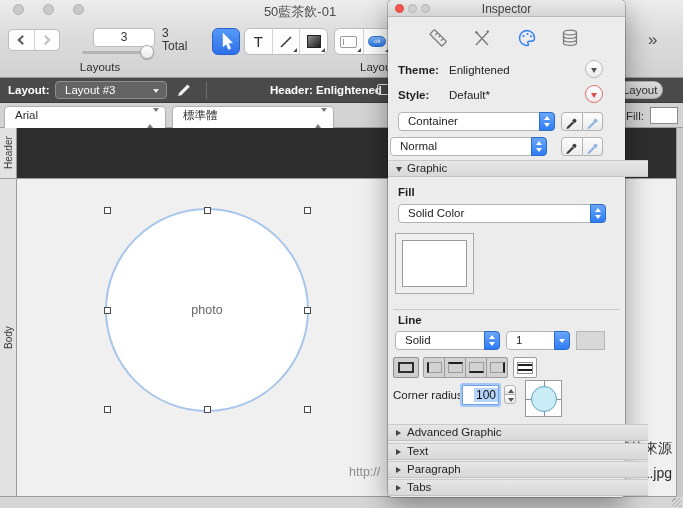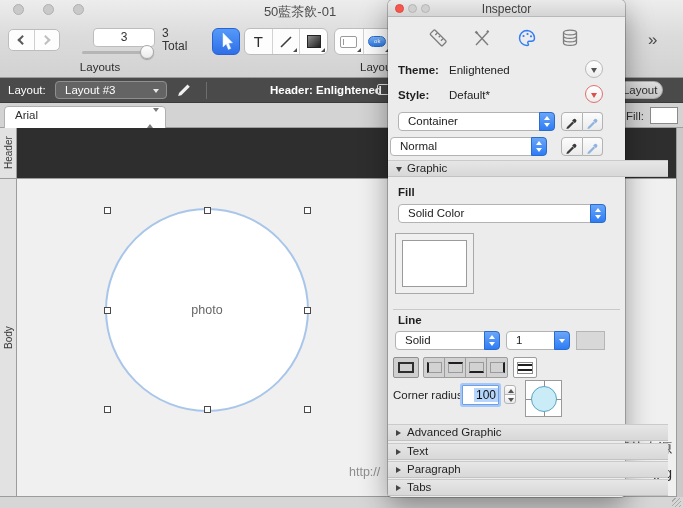--- a/index.html
+++ b/index.html
@@ -55,21 +55,21 @@
   .icon-field::after { content:""; position:absolute; left:2px; top:2px; bottom:2px; width:1px; background:#9a9a9a; }
   .icon-btnpill { width:18px; height:11px; border-radius:6px;
                   background:linear-gradient(#7db4f7,#2d7ae6); border:1px solid #2a6ccc;
                   color:#fff; font-size:6px; line-height:9px; text-align:center; overflow:hidden; }
   .tools-lbl { position:absolute; left:360px; top:61px; font-size:11.5px; color:#2d2d2d; }
   .overflow { position:absolute; left:648px; top:30px; font-size:17px; color:#4a4a4a; }
 
   
   .layoutbar { position:absolute; left:0; top:78px; width:683px; height:25px; background:#4a4a4a;
                border-bottom:1px solid #3b3b3b; color:#fff; }
-  .lb-label { position:absolute; left:8px; top:6px; font-size:11.5px; font-weight:normal; }
+  .lb-label { position:absolute; left:8px; top:6px; font-size:11.5px; font-weight:bold; }
   .lb-pill { position:absolute; left:55px; top:3px; width:112px; height:18px; background:#646464;
              border:1px solid #8f8f8f; border-radius:4px; font-size:11.5px; color:#fff;
              line-height:16px; padding-left:9px; }
   .lb-pill::after { content:""; position:absolute; right:7px; top:7px; width:0; height:0;
                     border-top:4px solid #e8e8e8; border-left:3.5px solid transparent;
                     border-right:3.5px solid transparent; }
   .lb-pencil { position:absolute; left:176px; top:4px; width:18px; height:16px; }
   .lb-sep { position:absolute; left:206px; top:4px; width:1px; height:17px; background:#6d6d6d; }
   .lb-theme { position:absolute; left:270px; top:6px; font-size:11.5px; font-weight:bold; }
   .lb-monicon { position:absolute; left:377px; top:6px; width:13px; height:11px;
@@ -147,21 +147,21 @@
                background:linear-gradient(#6aa6f8,#2e7cf6); border:1px solid #2a6ccc; }
   .cap .tu { position:absolute; left:4px; top:3px; width:0; height:0; border-left:3.5px solid transparent;
              border-right:3.5px solid transparent; border-bottom:4.5px solid #fff; }
   .cap .td { position:absolute; left:4px; bottom:3px; width:0; height:0; border-left:3.5px solid transparent;
              border-right:3.5px solid transparent; border-top:4.5px solid #fff; }
   .cap.single .td { bottom:5px; }
   .eyegrp { position:absolute; left:173px; width:42px; height:19px; display:flex; }
   .eyebtn { flex:1; background:linear-gradient(#fcfcfc,#ebebeb); border:1px solid #b3b3b3; position:relative; }
   .eyebtn:first-child { border-radius:4px 0 0 4px; }
   .eyebtn:last-child { border-radius:0 4px 4px 0; border-left:none; }
-  .secthdr { position:absolute; left:0; width:280px; height:17px;
+  .secthdr { position:absolute; left:0; width:260px; height:17px;
              background:linear-gradient(#e6e6e6,#d8d8d8); border-top:1px solid #cacaca;
              border-bottom:1px solid #c2c2c2; line-height:15px; padding-left:8px; color:#1f1f1f; }
   .tri-d { display:inline-block; width:0; height:0; border-top:5px solid #444;
            border-left:3.5px solid transparent; border-right:3.5px solid transparent; margin-right:5px; }
   .tri-r { display:inline-block; width:0; height:0; border-left:5px solid #444;
            border-top:3.5px solid transparent; border-bottom:3.5px solid transparent; margin-right:6px; }
   .fillswatch { position:absolute; left:7px; top:233px; width:79px; height:61px; background:#f0f0f0;
                 border:1px solid #a9a9a9; }
   .fillswatch .inner { position:absolute; left:6px; top:6px; right:6px; bottom:6px; background:#fff;
                        border:1px solid #9b9b9b; }
@@ -285,20 +285,24 @@
     <div class="lb-theme">Header: Enlightened</div>
     <div class="lb-monicon"></div>
     <button class="lb-exit">Exit Layout</button>
   </div>
 
   <div class="formatbar">
     <div class="combo f1">
       <span>Arial</span>
       <span class="graysteps"><span class="tu"></span><span class="td"></span></span>
     </div>
+    <div class="combo f2">
+      <span>標準體</span>
+      <span class="graysteps"><span class="tu"></span><span class="td"></span></span>
+    </div>
     <div class="fb-fill-lbl">Fill:</div>
     <div class="fb-fill-swatch"></div>
   </div>
 
   <div class="canvas">
     <div class="header-band"></div>
     <div class="part-strip"></div>
     <div class="vlabel vl-header">Header</div>
     <div class="vlabel vl-body">Body</div>
     <div class="pline1"></div>

